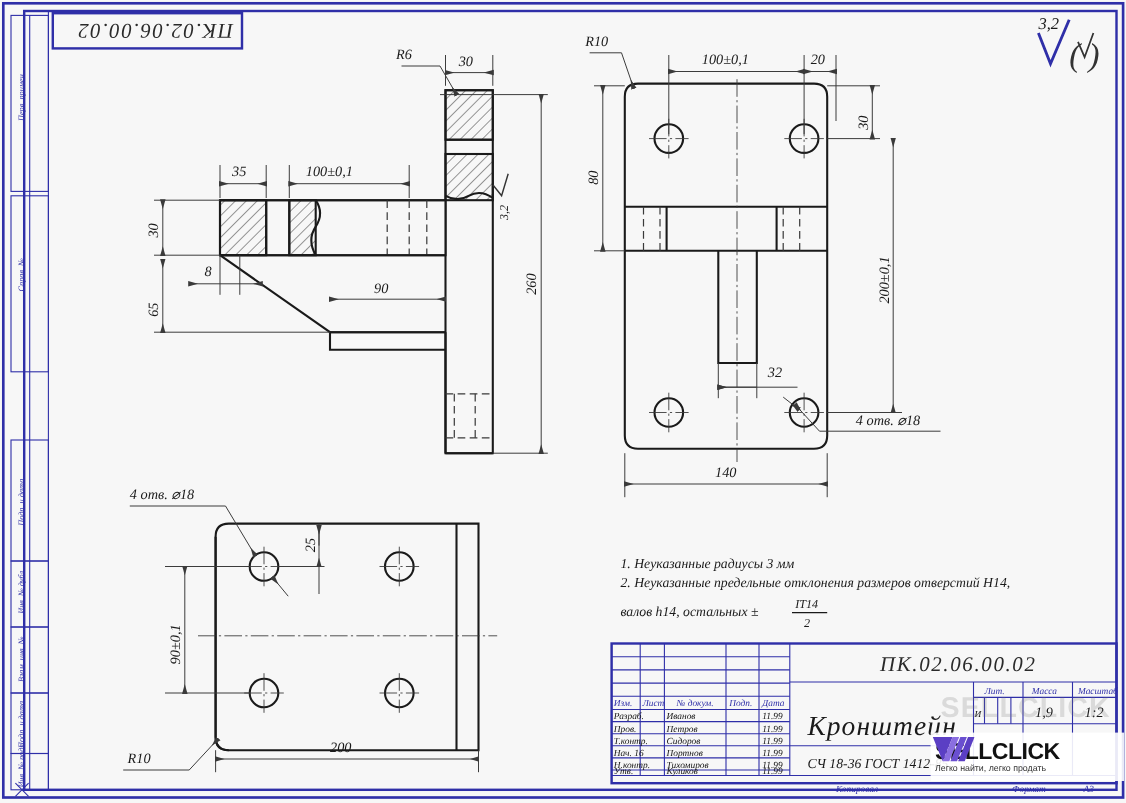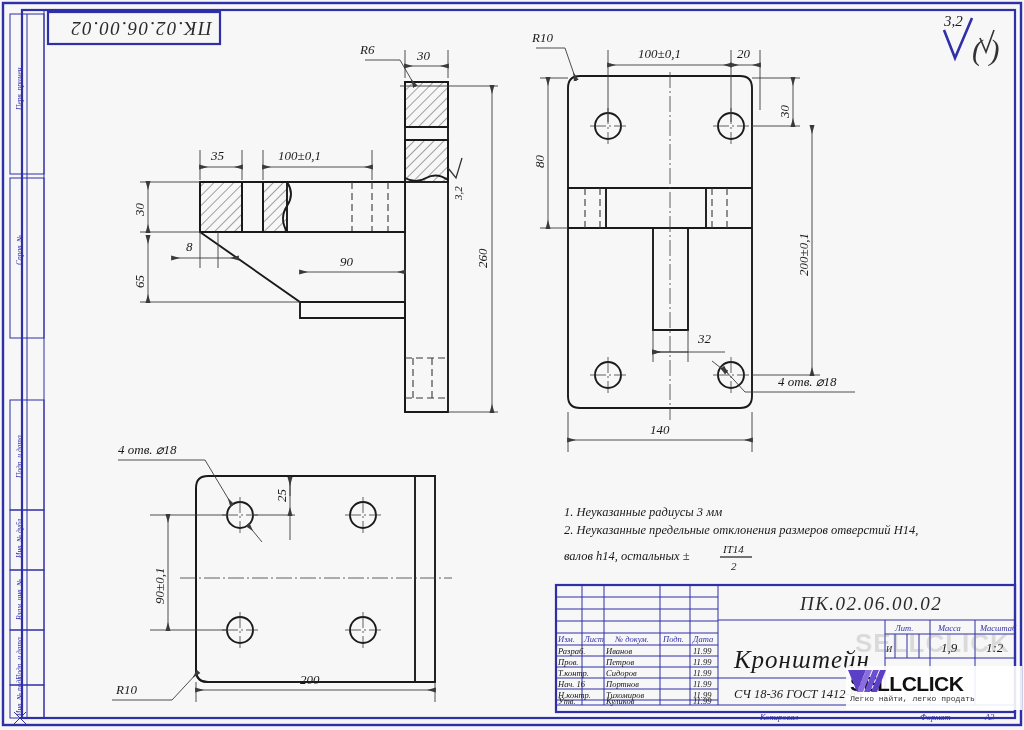--- a/index.html
+++ b/index.html
@@ -20,21 +20,21 @@
   .tt{font-size:12.5px;font-style:italic;}
   .tbig{font-size:25px;font-style:italic;letter-spacing:1px;}
   .tcode{font-size:19px;font-style:italic;letter-spacing:1.5px;fill:#2a2a2a;}
   .tiny{font-size:7.5px;font-style:italic;fill:#111;}
   .tiny2{font-size:8.5px;font-style:italic;fill:#111;}
   .blue{fill:#2f2fa8;}
   #wm{position:absolute;left:846px;top:666px;width:176px;height:44px;
       background:rgba(255,255,255,0.9);display:flex;align-items:center;gap:5px;padding:2px 4px;box-sizing:border-box;}
   #wm .wtxt{line-height:1.05;}
   #wm .w1{font-family:"Liberation Sans",sans-serif;font-weight:bold;font-size:21px;color:#111;letter-spacing:-0.5px;}
-  #wm .w2{font-family:Liberation Mono, monospace;font-size:8px;color:#333;}
+  #wm .w2{font-family:Liberation Sans, sans-serif;font-size:8px;color:#333;}
   .wmghost{position:absolute;color:rgba(120,120,120,0.22);
       font-family:"Liberation Sans",sans-serif;font-weight:bold;font-size:26px;letter-spacing:1px;}
 </style>
 </head>
 <body>
 
 <div id="stage">
 
 <svg width="1024" height="730">
   <defs>

